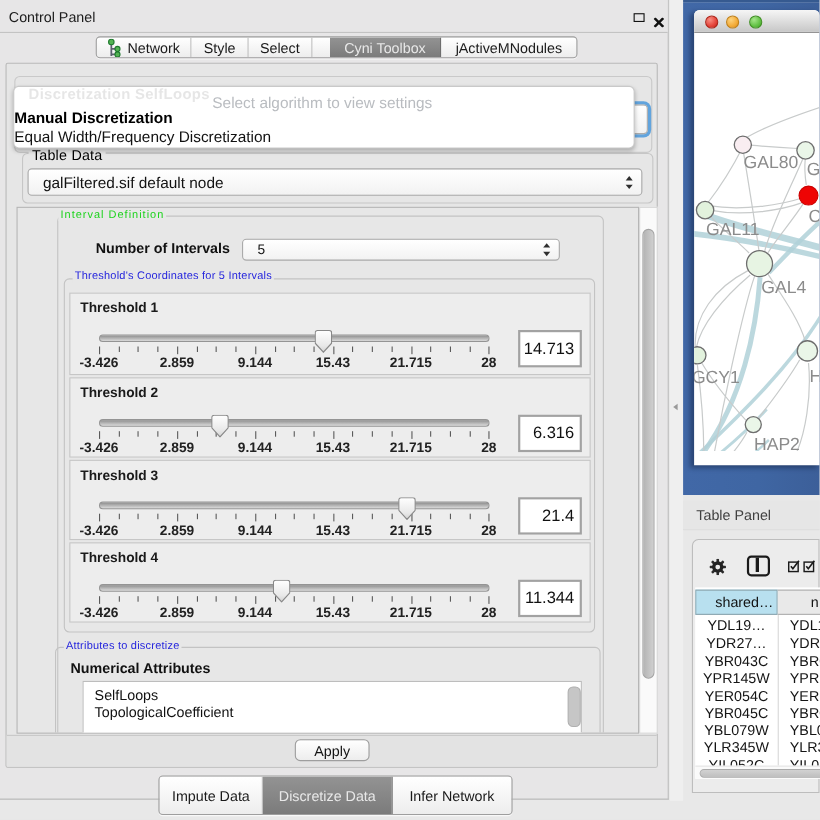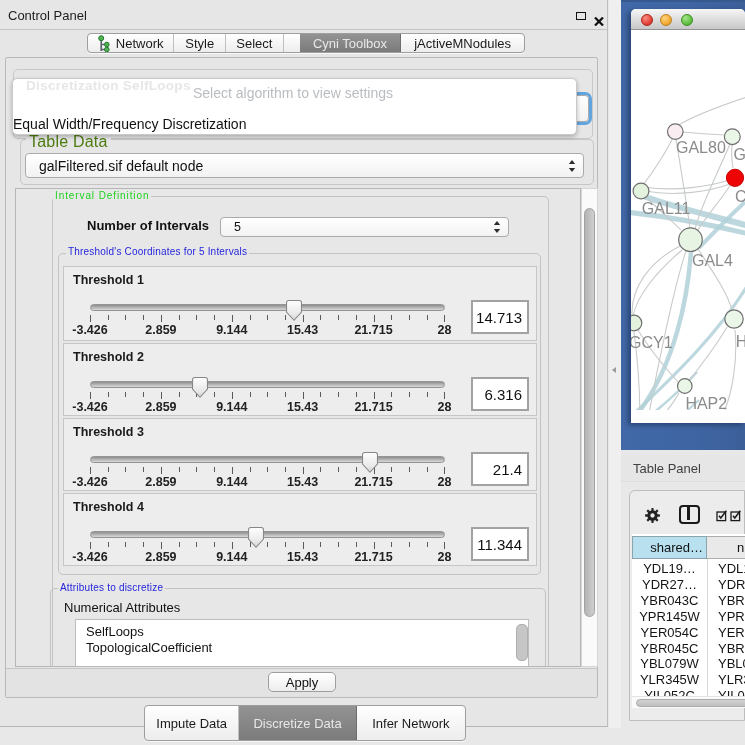--- a/index.html
+++ b/index.html
@@ -99,34 +99,35 @@
     </div>
 
     <div id="content">
 
       <div class="grp" style="left:7px; top:11px; width:580px; height:70px; border-color:#c9c9c9;"></div>
 
       <div class="combo" style="left:15px; top:37px; width:568px; height:27px; box-shadow:0 0 0 3px #62a4dd;"></div>
     </div>
 
     <div class="grp" style="left:20px; top:139px; width:574px; height:46px;"></div>
-    <div class="grp-label" style="left:26px; top:133px; color:#4d7c0f; background:#e6e6e6; padding:0 3px; font-size:16px;">Table Data</div>
+    <div class="grp-label" style="left:26px; top:133px; color:#000000; background:#e6e6e6; padding:0 3px; font-size:13px;">Table Data</div>
     <div class="combo" style="left:25px; top:153px; width:559px; height:25px;">
       <span class="v">galFiltered.sif default node</span>
       <span class="arr">
           <svg width="8" height="15" viewBox="0 0 8 15">
             <path d="M0.8 5.6 L4 1.6 L7.2 5.6 Z" fill="#2e2e2e"></path>
             <path d="M0.8 9.4 L4 13.4 L7.2 9.4 Z" fill="#2e2e2e"></path>
           </svg>
         </span>
     </div>
 
     <div id="popup"></div>
     <div id="ghost">Discretization SelfLoops</div>
     <div id="pop-hint">Select algorithm to view settings</div>
+    <div id="pop-i1">Manual Discretization</div>
     <div id="pop-i2">Equal Width/Frequency Discretization</div>
 
     <div id="viewport">
 
       <div class="grp" style="left:36px; top:7px; width:497px; height:478px; border-color:#c3c3c3;"></div>
       <div class="grp-label" style="left:37px; top:1px; color:#1dd31d; background:#e7e7e7; padding:0 2px; letter-spacing:0.9px;">Interval Definition</div>
 
       <div style="position:absolute; left:71px; top:29px; font-size:13px; font-weight:bold; color:#111;">Number of Intervals</div>
       <div class="combo" style="left:204px; top:28px; width:289px; height:20px;">
         <span class="v" style="font-size:12.5px;">5</span>
@@ -329,21 +330,21 @@
                 </linearGradient>
               </defs>
             </svg></div>
           <div class="vbox">
             <span>11.344</span>
           </div>
         </div>
 
       <div class="grp" style="left:34px; top:399px; width:496px; height:120px; border-color:#c3c3c3;"></div>
       <div class="grp-label" style="left:42px; top:393px; color:#2525dd; background:#e7e7e7; padding:0 2px;">Attributes to discretize</div>
-      <div style="position:absolute; left:48px; top:411px; font-size:13px; font-weight:normal; color:#111;">Numerical Attributes</div>
+      <div style="position:absolute; left:48px; top:411px; font-size:13px; font-weight:bold; color:#111;">Numerical Attributes</div>
       <div id="list" style="left:59px; top:430px; width:454px; height:60px;">
         <div style="position:absolute; left:0; top:4px;">SelfLoops</div>
         <div style="position:absolute; left:0; top:19.5px;">TopologicalCoefficient</div>
         <div style="position:absolute; left:0; top:51px;margin-top:24px;">BetweennessCentrality</div>
         <div style="position:absolute; left:440px; top:4px; width:10px; height:37px; background:#c6c6c6; border-radius:5px; border:1px solid #b0b0b0;"></div>
       </div>
     </div>
     <div id="vscroll">
         <div class="thumb"></div>
       </div>

